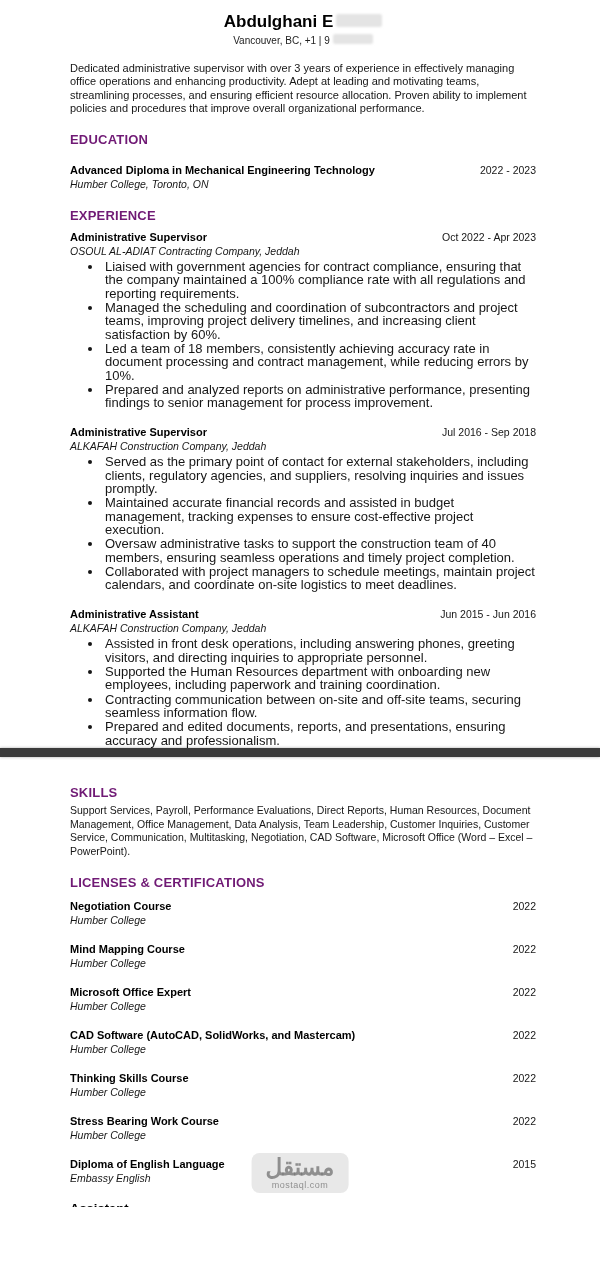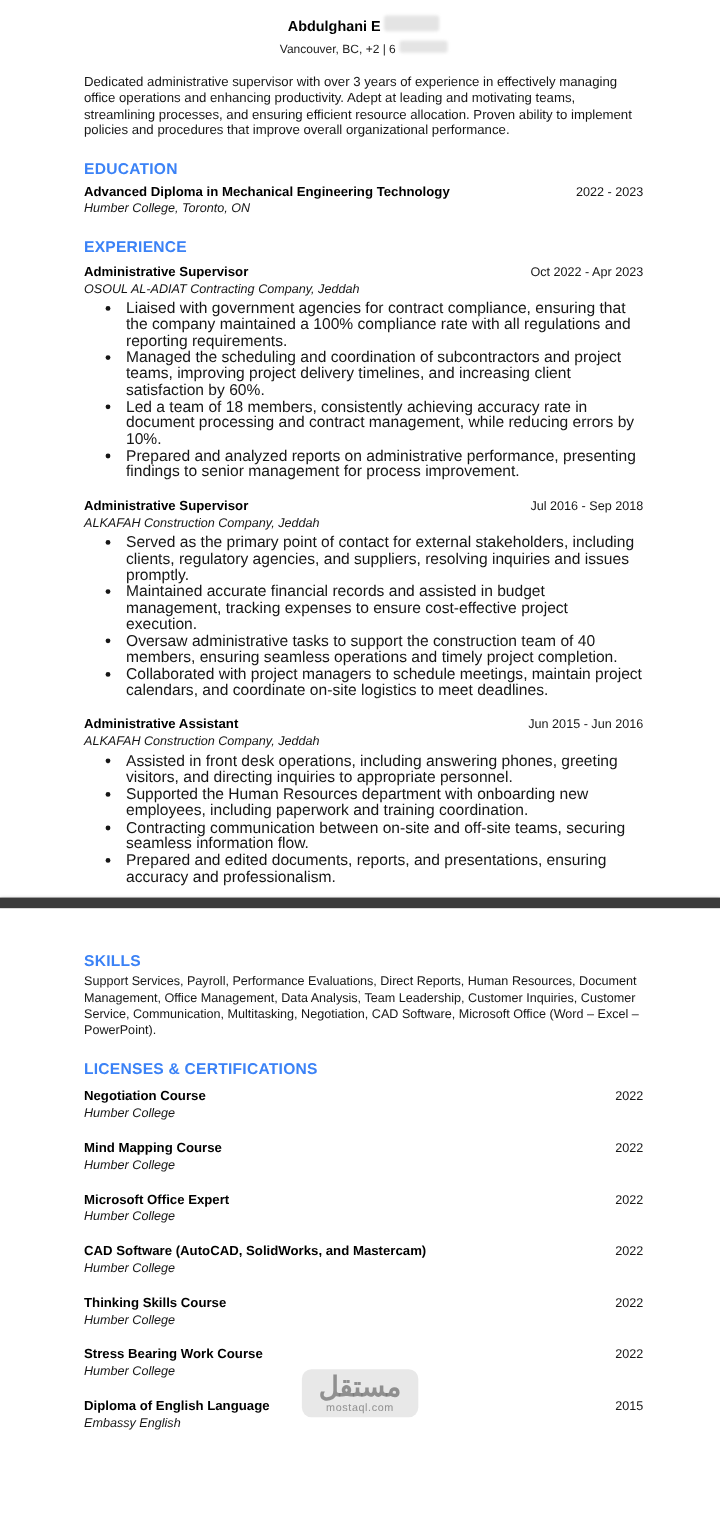--- a/index.html
+++ b/index.html
@@ -5,40 +5,40 @@
   * { margin:0; padding:0; box-sizing:border-box; }
   html,body { width:600px; height:1280px; }
   body {
     font-family:"Liberation Sans", sans-serif;
     background:#ffffff; color:#161616;
     position:relative; overflow:hidden;
   }
   .page { padding:0 64px 0 70px; overflow:hidden; background:#fff; }
   .page1 { height:748px; padding-top:10px; }
   .separator { width:600px; height:9px; background:#3b3b3b; box-shadow:0 0 3px rgba(0,0,0,0.35); }
-  .page2 { height:438px; padding-top:36px; position:relative; }
-
-  .name { text-align:center; font-size:12px; font-weight:bold; line-height:24px; color:#000; }
+  .page2 { height:438px; padding-top:16px; position:relative;margin-top:12px; }
+
+  .name { text-align:center; font-size:17px; font-weight:bold; line-height:24px; color:#000; }
   .contact { text-align:center; font-size:10px; line-height:14px; color:#222; }
   .email-line { text-align:center; font-size:10px; line-height:14px; }
   .email { color:#0563c1; text-decoration:underline; cursor:pointer; }
 
   .redact { display:inline-block; background:#e4e4e4; border-radius:2px; filter:blur(1.2px); height:10px; vertical-align:baseline; }
   .redact-name { height:13px; }
 
   .summary { margin-top:14px; font-size:11px; line-height:13.3px; }
 
-  h2.sec { margin-top:17px; font-size:13px; font-weight:bold; color:#3b82f6; line-height:16px; letter-spacing:0.2px; }
+  h2.sec { margin-top:17px; font-size:13px; font-weight:bold; color:#701a75; line-height:16px; letter-spacing:0.2px; }
 
   .row { display:flex; justify-content:space-between; align-items:baseline; }
   .item-title { font-size:11px; font-weight:bold; line-height:13.5px; color:#000; }
   .dates { font-size:10.5px; line-height:13.5px; white-space:nowrap; }
   .org { font-style:italic; font-size:10.5px; line-height:13.5px; }
 
-  .edu-item { margin-top:5px; }
+  .edu-item { margin-top:16px; }
   .job { margin-top:7px; }
   .job.gap { margin-top:17px; }
   ul.bullets { list-style:disc; margin:2px 0 0 0; padding-left:33px; font-size:13px; line-height:13.3px; }
   ul.bullets li { margin-bottom:1px; padding-left:2px; }
 
   .skills-text { margin-top:3px; font-size:10.5px; line-height:13.5px; }
   .certs { margin-top:9px; }
   .cert { margin-bottom:16px; }
 
   h2.lang { margin-top:6px; font-size:13px; font-weight:bold; color:#000; line-height:16px; }
@@ -55,21 +55,21 @@
   .wm-ar { font-family:Liberation Sans, sans-serif; font-size:23px; font-weight:bold; color:rgba(118,118,118,0.78); line-height:26px; }
   .wm-domain { font-size:9px; color:rgba(128,128,128,0.85); line-height:10px; letter-spacing:0.5px; }
 </style>
 </head>
 <body>
 
 <div class="page page1">
 
   <div class="name"><span>Abdulghani E</span><span class="redact redact-name" style="width:46px; margin-left:3px;"></span></div>
 
-  <div class="contact"><span>Vancouver, BC, +2 | 6</span><span class="redact" style="width:40px; margin-left:3px;"></span></div>
+  <div class="contact"><span>Vancouver, BC, +1 | 9</span><span class="redact" style="width:40px; margin-left:3px;"></span></div>
 
 
   <p class="summary">Dedicated administrative supervisor with over 3 years of experience in effectively managing office operations and enhancing productivity. Adept at leading and motivating teams, streamlining processes, and ensuring efficient resource allocation. Proven ability to implement policies and procedures that improve overall organizational performance.</p>
 
   <section>
     <h2 class="sec">EDUCATION</h2>
     <div class="edu-item">
       <div class="row">
         <span class="item-title">Advanced Diploma in Mechanical Engineering Technology</span>
         <span class="dates">2022 - 2023</span>

